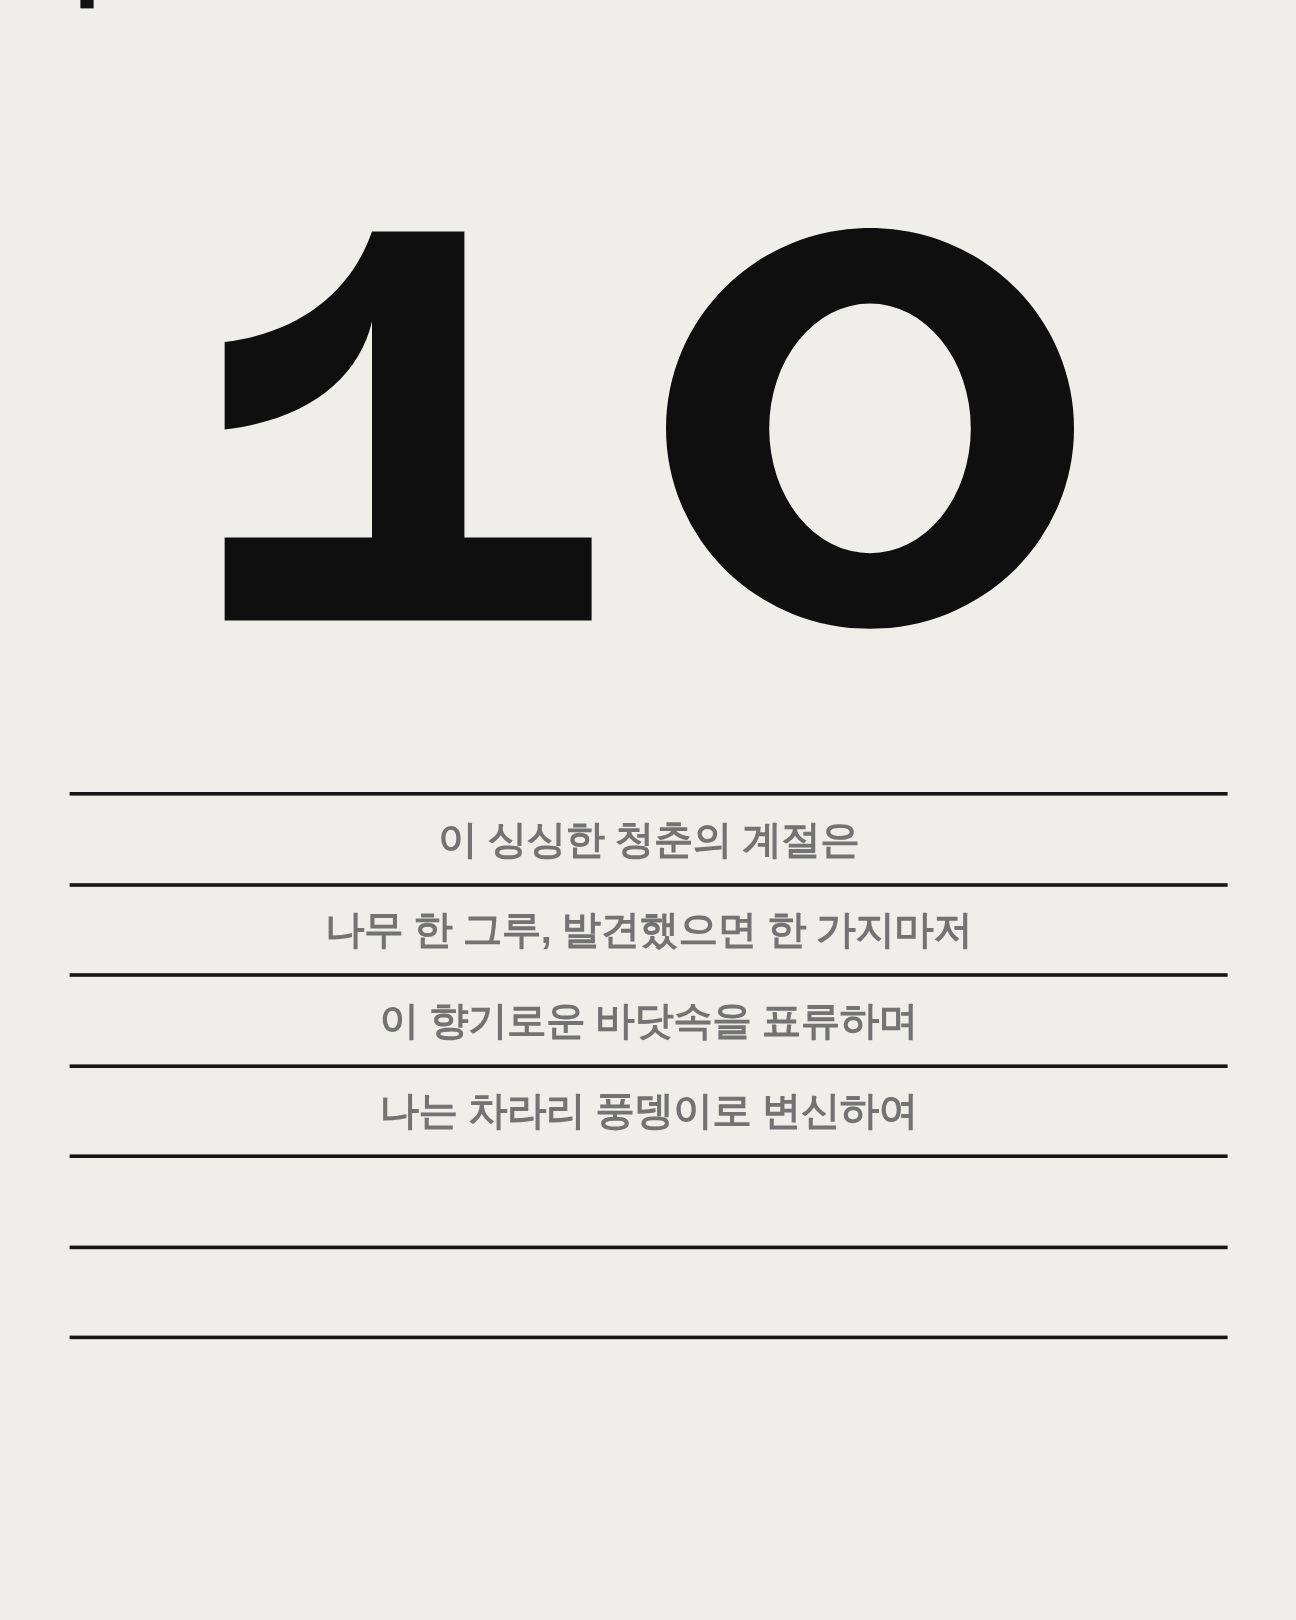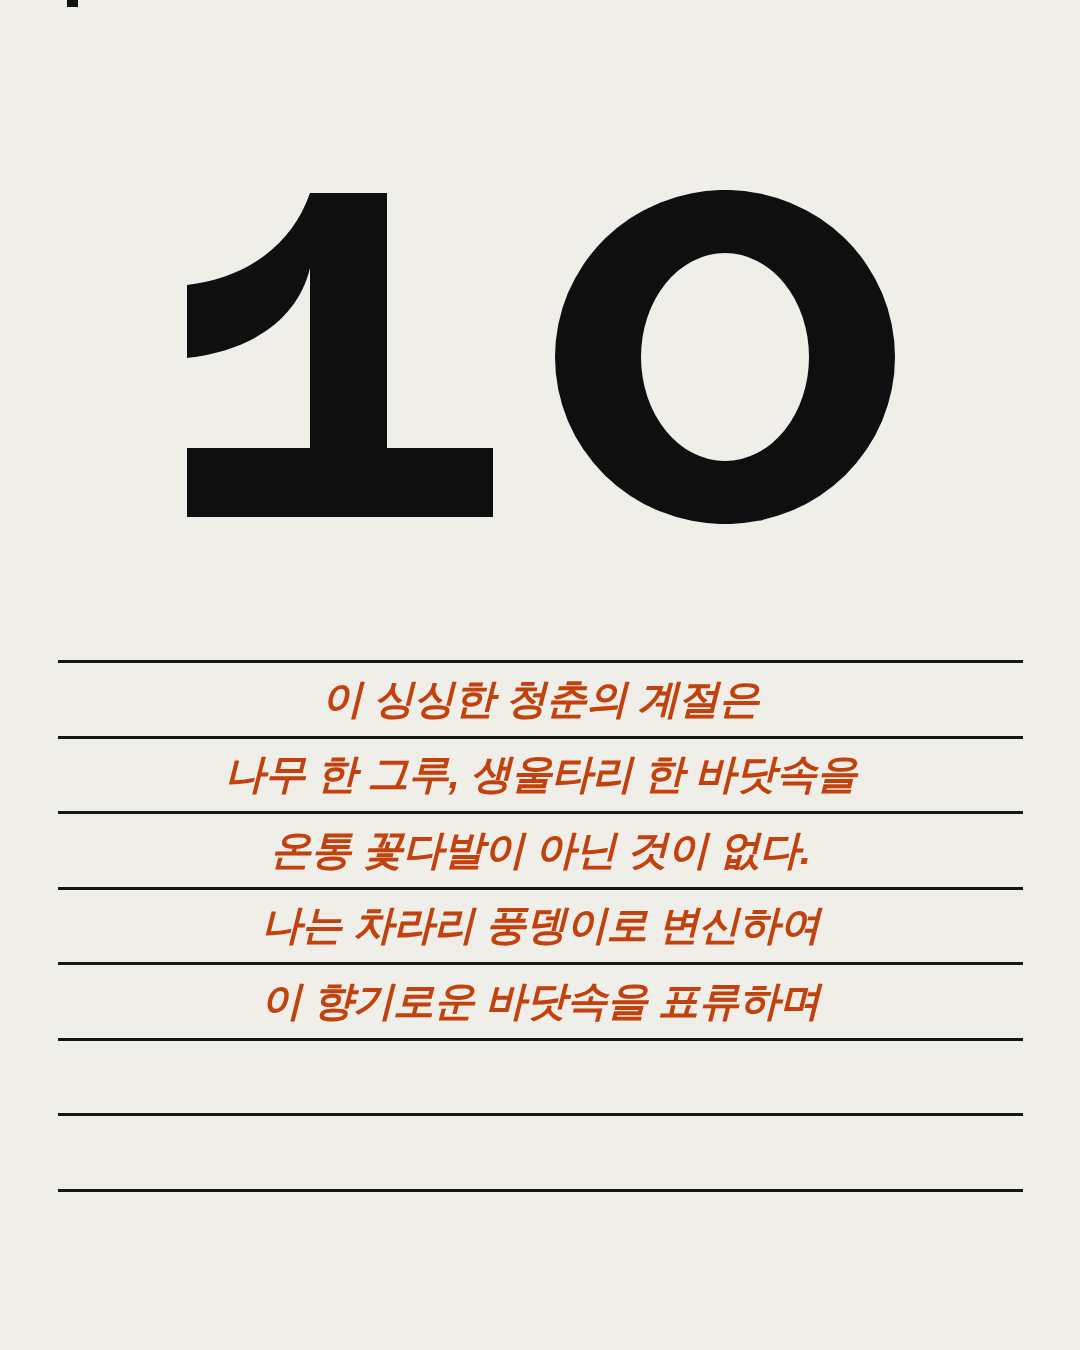--- a/index.html
+++ b/index.html
@@ -56,27 +56,26 @@
   }
   .rule-row {
     box-sizing: border-box;
     height: 75.5px;
     border-top: 3px solid #161616;
     display: flex;
     align-items: center;
     justify-content: center;
   }
   .rule-text {
-    font-size: 41px;
+    font-size: 33px;
     font-weight: 800;
-    color: #c2410c;
+    color: #737373;
     letter-spacing: -0.5px;
     line-height: 1;
     white-space: nowrap;
-    font-style: italic;
   }
 </style>
 </head>
 <body>
 
 <div class="page">
 
   <div class="crop-fragment"></div>
 
   <div class="numeral">
@@ -87,30 +86,27 @@
       <path fill-rule="evenodd" d="M368,167 a170,167 0 1 0 340,0 a170,167 0 1 0 -340,0 Z
                M454,167 a84,104 0 1 0 168,0 a84,104 0 1 0 -168,0 Z" fill="#0f0f0f"></path>
     </svg>
   </div>
 
   <div class="rules">
     <div class="rule-row">
       <span class="rule-text">이 싱싱한 청춘의 계절은</span>
     </div>
     <div class="rule-row">
-      <span class="rule-text">나무 한 그루, 생울타리 한 바닷속을</span>
+      <span class="rule-text">나무 한 그루, 발견했으면 한 가지마저</span>
     </div>
     <div class="rule-row">
-      <span class="rule-text">온통 꽃다발이 아닌 것이 없다.</span>
+      <span class="rule-text">이 향기로운 바닷속을 표류하며</span>
     </div>
     <div class="rule-row">
       <span class="rule-text">나는 차라리 풍뎅이로 변신하여</span>
-    </div>
-    <div class="rule-row">
-      <span class="rule-text">이 향기로운 바닷속을 표류하며</span>
     </div>
     <div class="rule-row">
       <span class="rule-text"></span>
     </div>
     <div class="rule-row">
       <span class="rule-text"></span>
     </div>
   </div>
 
 </div>

